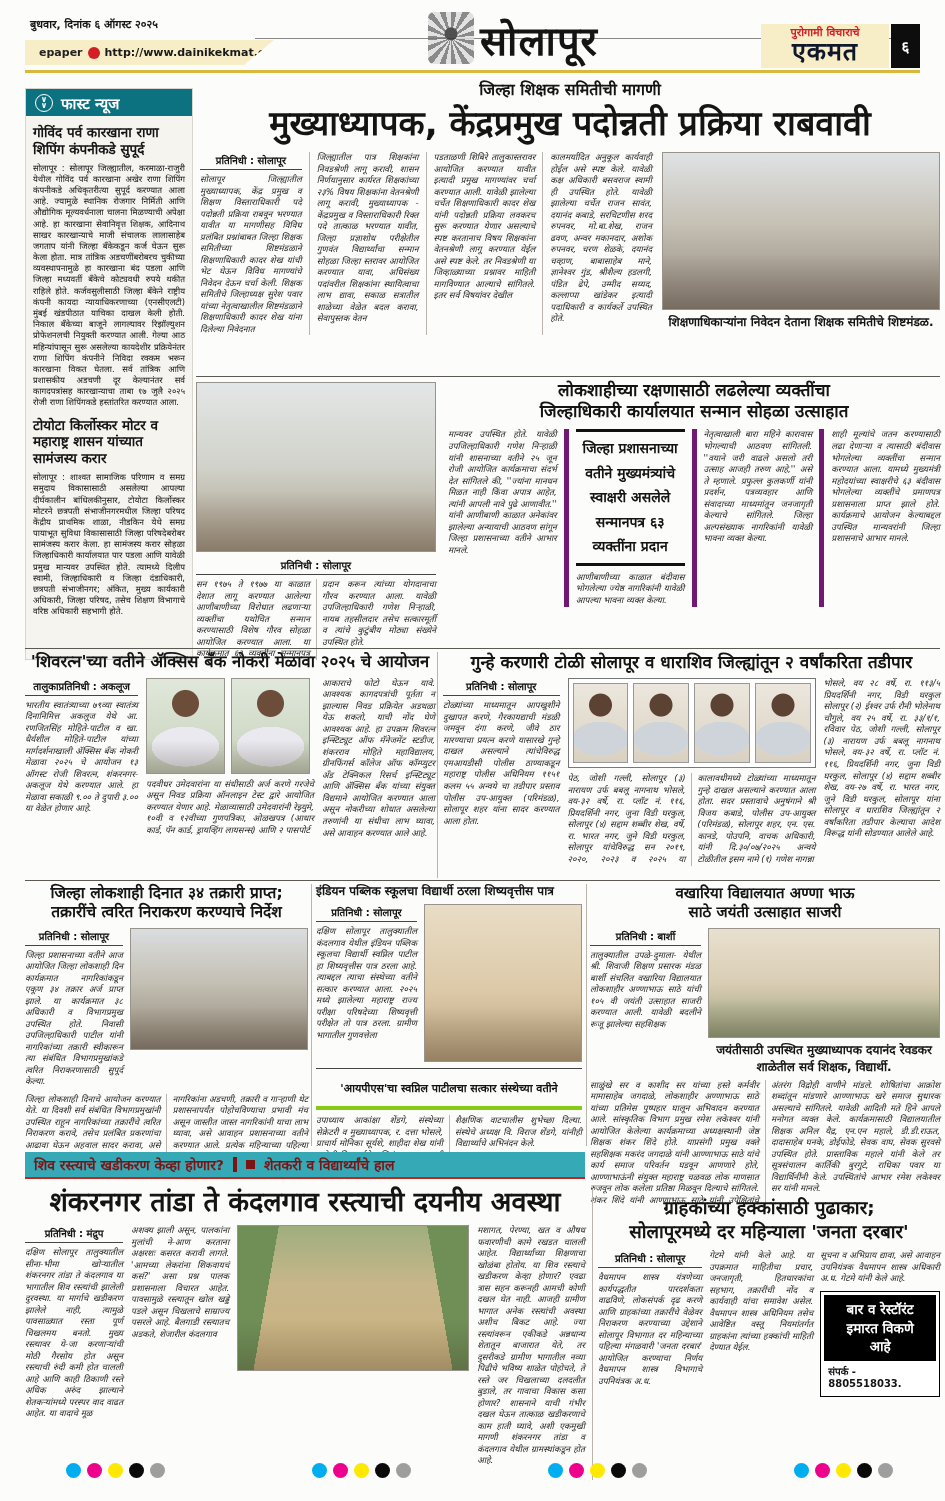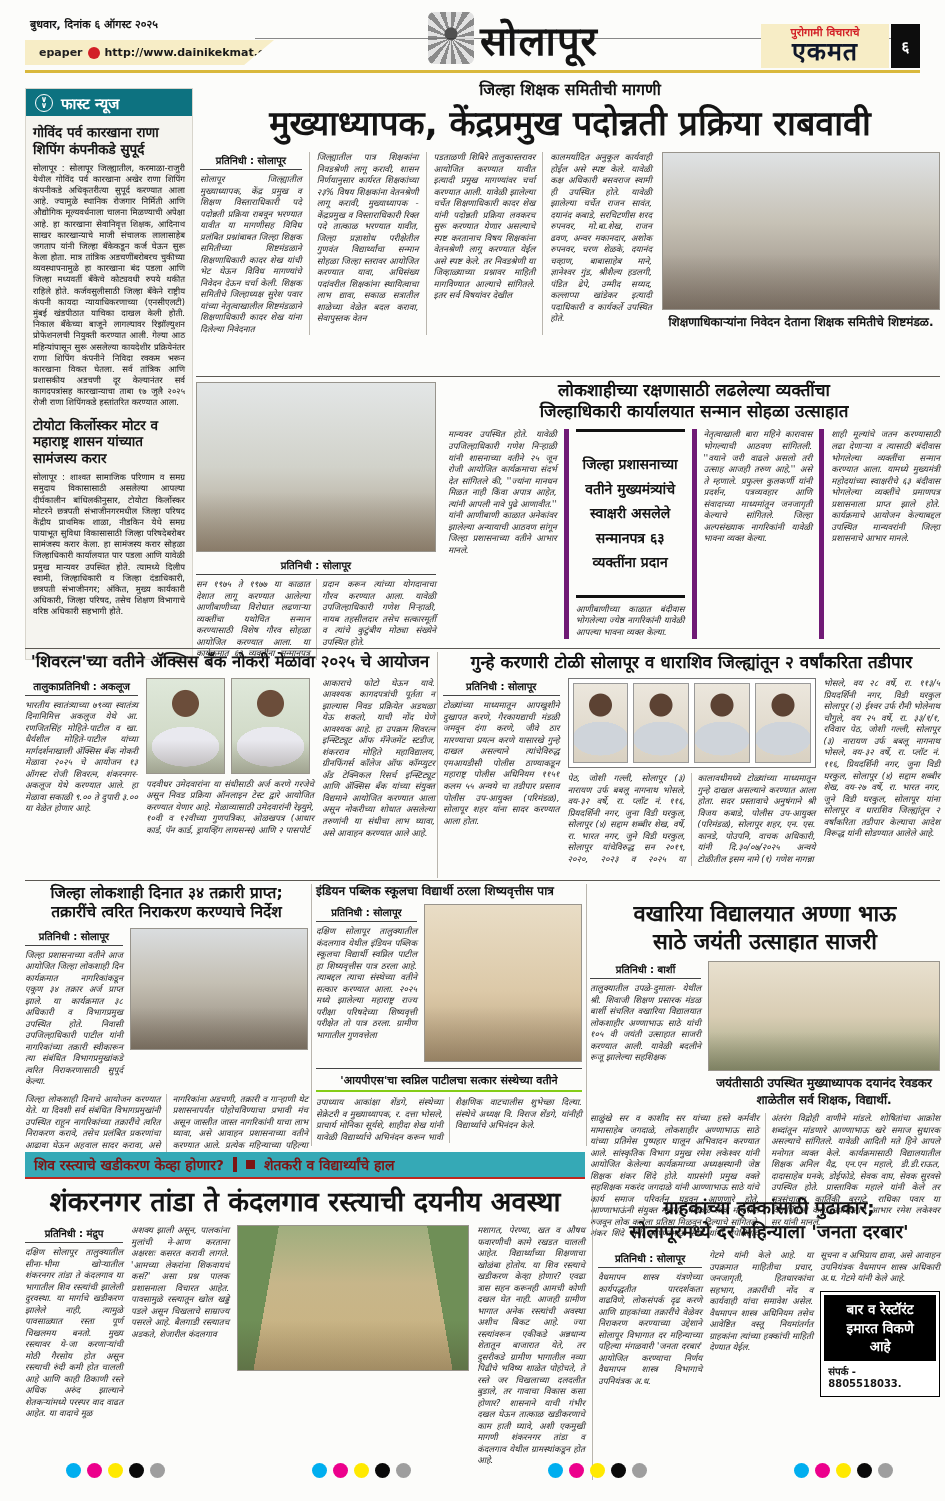--- a/index.html
+++ b/index.html
@@ -59,21 +59,21 @@
   .lead-cols>*+*{border-left:1px solid #b9b5ad;padding-left:7px;margin-left:7px;}
   .lead-photo-wrap{width:278px;}
   .lead-photo{height:158px;background:linear-gradient(#dfe2e4,#c6c1b5 45%,#90857a);}
 
   
   .honor{position:absolute;left:196px;top:380px;width:744px;}
   .honor-left{position:absolute;left:0;top:2px;width:240px;}
   .honor-photo{height:170px;background:linear-gradient(#e3e6e6,#d1d2ca 50%,#a89a86);}
   .honor-right{margin-left:252px;}
   .honor-h2{font-size:17px;font-weight:bold;text-align:center;line-height:1.22;margin:0 0 8px;}
-  .hibox{border-top:3px solid #111;border-bottom:3px solid #111;padding:20px 2px;margin-bottom:6px;
+  .hibox{border-top:3px solid #111;border-bottom:3px solid #111;padding:4px 2px;margin-bottom:6px;
     font-size:14px;font-weight:bold;text-align:center;line-height:1.75;}
 
   
   .jobfair{position:absolute;left:25px;top:652px;width:410px;}
   .jf-h2{font-size:16.5px;font-weight:bold;text-align:center;line-height:1.2;margin:0 0 6px;}
   .jf-flex{display:flex;gap:8px;}
   .jf-mid{width:168px;flex:0 0 auto;}
   .jf-photos{display:flex;gap:6px;margin-bottom:5px;}
   .portrait{width:79px;height:96px;border:1px solid #98948c;
     background:radial-gradient(circle at 50% 26%,#6b4d3a 13px,transparent 14px),
@@ -91,24 +91,24 @@
 
   
   .lokshahi{position:absolute;left:25px;top:884px;width:283px;}
   .lk-h2{font-size:15.5px;font-weight:bold;text-align:center;line-height:1.25;margin:0 0 5px;}
   .lk-flex{display:flex;gap:7px;}
   .lk-photo{width:178px;height:122px;flex:0 0 auto;background:linear-gradient(#dadddf,#c4bfb3 45%,#8e8476);}
   .school{position:absolute;left:316px;top:884px;width:266px;}
   .sc-h2{font-size:12px;font-weight:bold;text-align:left;line-height:1.25;margin:0 0 5px;}
   .sc-flex{display:flex;gap:7px;}
   .sc-photo{width:158px;height:158px;flex:0 0 auto;background:linear-gradient(#e9ddc6,#dcc9a8 55%,#b9a27e);}
-  .sc-sub{font-size:11px;font-weight:bold;text-align:center;border-top:1px solid #444;border-bottom:2px solid #84cc16;
-    padding:3px 0;margin:6px 0 5px;}
+  .sc-sub{font-size:11px;font-weight:bold;text-align:center;border-top:1px solid #444;border-bottom:4px solid #84cc16;
+    padding:11px 0;margin:6px 0 5px;}
   .vakharia{position:absolute;left:590px;top:884px;width:350px;}
-  .vk-h2{font-size:22px;font-weight:bold;text-align:center;line-height:1.25;margin:16px 0 6px;}
+  .vk-h2{font-size:15px;font-weight:bold;text-align:center;line-height:1.25;margin:0 0 6px;}
   .vk-flex{display:flex;gap:7px;}
   .vk-photo{width:232px;height:110px;flex:0 0 auto;background:linear-gradient(#e8e0cf,#d9cdb4 50%,#9aa37e);}
 
   
   .strip{position:absolute;left:25px;top:1152px;width:560px;box-sizing:border-box;background:#35a9b6;
     color:#7c1414;font-weight:bold;font-size:14px;display:flex;align-items:center;gap:9px;padding:3px 9px;}
   .strip-divider{width:4px;height:15px;background:#7c1414;flex:0 0 auto;}
   .strip-sq{width:9px;height:9px;background:#7c1414;flex:0 0 auto;}
   .strip-rule{position:absolute;left:25px;top:1177px;width:560px;height:2px;background:#c0271f;}
   .road{position:absolute;left:25px;top:1186px;width:560px;}

